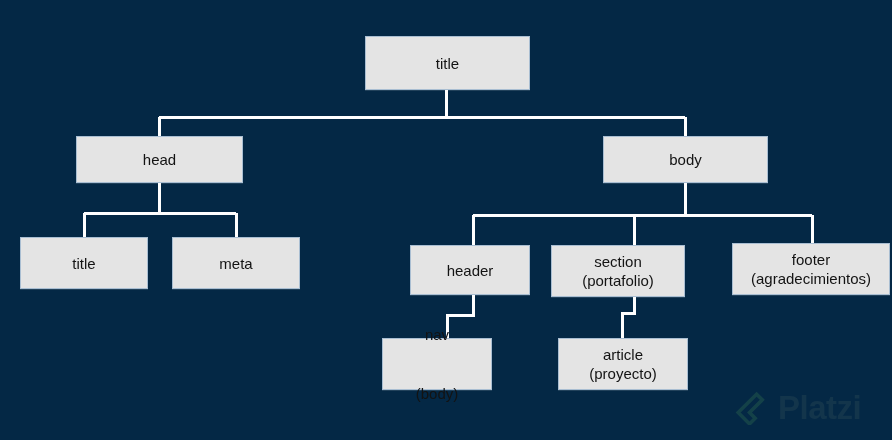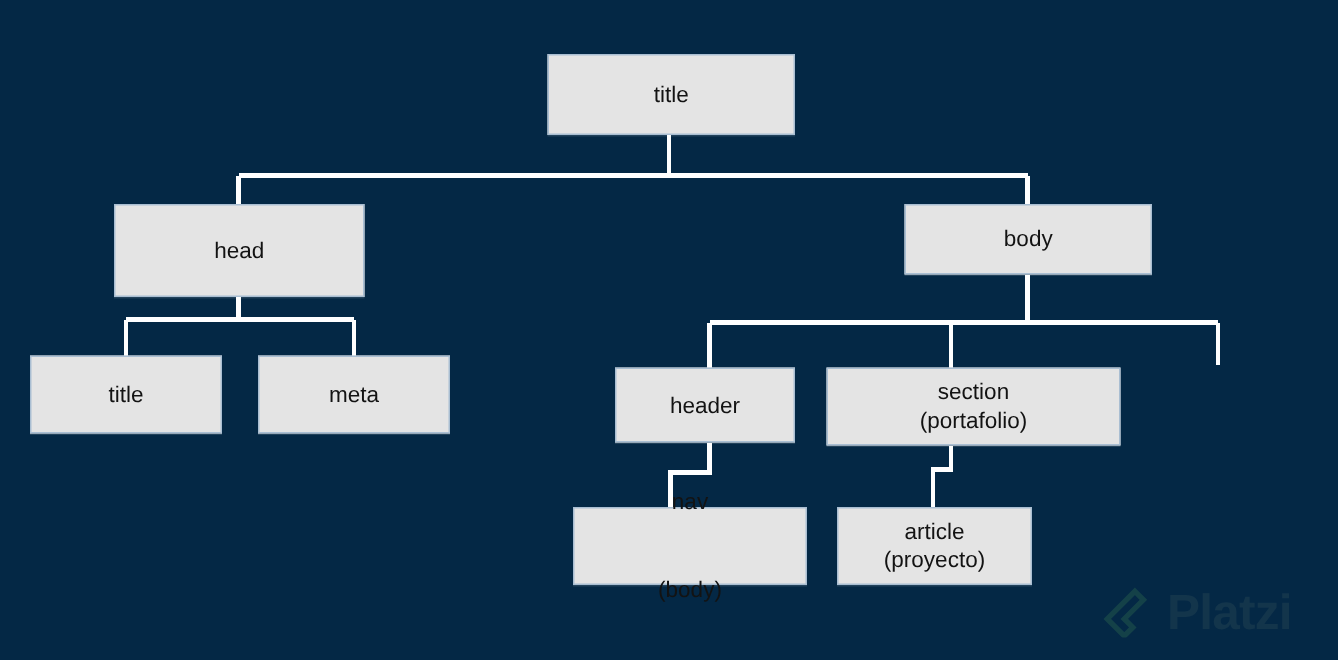--- a/index.html
+++ b/index.html
@@ -99,21 +99,21 @@
 
       <path d="M634,297 L634,313 L622,313 L622,338"></path>
     </g>
   </svg>
 
   <div class="node single" style="left:365px; top:36px; width:165px; height:54px;">
     <span class="l1">title</span>
 
   </div>
 
-  <div class="node single" style="left:76px; top:136px; width:167px; height:62px;">
+  <div class="node single" style="left:76px; top:136px; width:167px; height:47px;">
     <span class="l1">head</span>
 
   </div>
 
   <div class="node single" style="left:603px; top:136px; width:165px; height:47px;">
     <span class="l1">body</span>
 
   </div>
 
   <div class="node single" style="left:20px; top:237px; width:128px; height:52px;">
@@ -124,27 +124,31 @@
   <div class="node single" style="left:172px; top:237px; width:128px; height:52px;">
     <span class="l1">meta</span>
 
   </div>
 
   <div class="node single" style="left:410px; top:245px; width:120px; height:50px;">
     <span class="l1">header</span>
 
   </div>
 
-  <div class="node" style="left:551px; top:245px; width:196px; height:52px;">
+  <div class="node" style="left:551px; top:245px; width:134px; height:52px;">
     <span class="l1">section</span>
     <span class="l2">(portafolio)</span>
   </div>
 
+  <div class="node" style="left:732px; top:243px; width:158px; height:52px;">
+    <span class="l1">footer</span>
+    <span class="l2">(agradecimientos)</span>
+  </div>
 
-  <div class="node" style="left:382px; top:338px; width:156px; height:52px;gap:40px;">
+  <div class="node" style="left:382px; top:338px; width:110px; height:52px;gap:40px;">
     <span class="l1">nav</span>
     <span class="l2">(body)</span>
   </div>
 
   <div class="node" style="left:558px; top:338px; width:130px; height:52px;">
     <span class="l1">article</span>
     <span class="l2">(proyecto)</span>
   </div>
 
   <div id="watermark">

